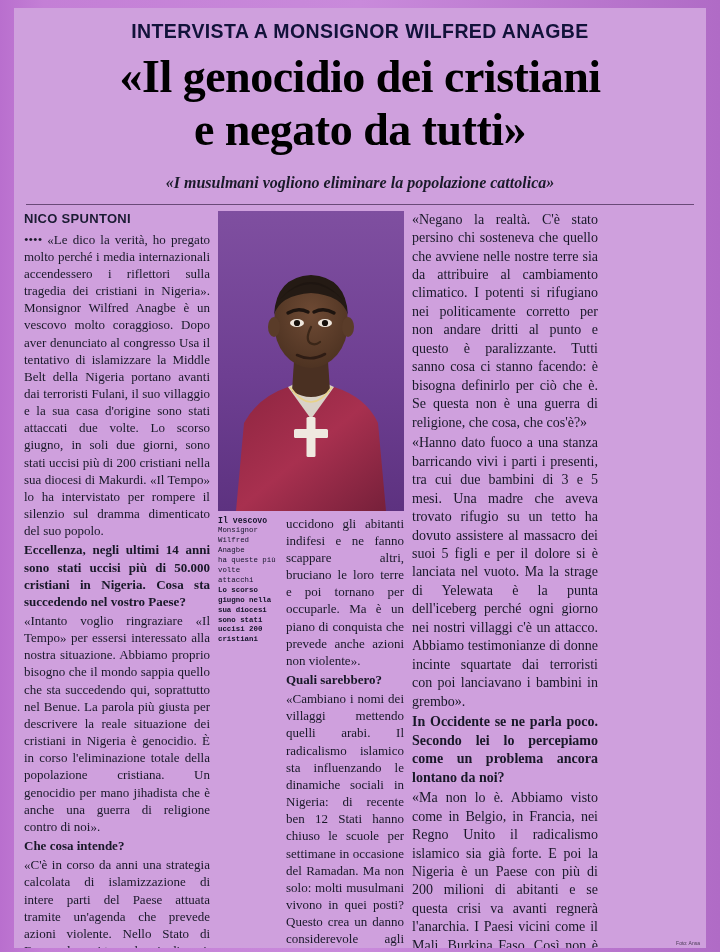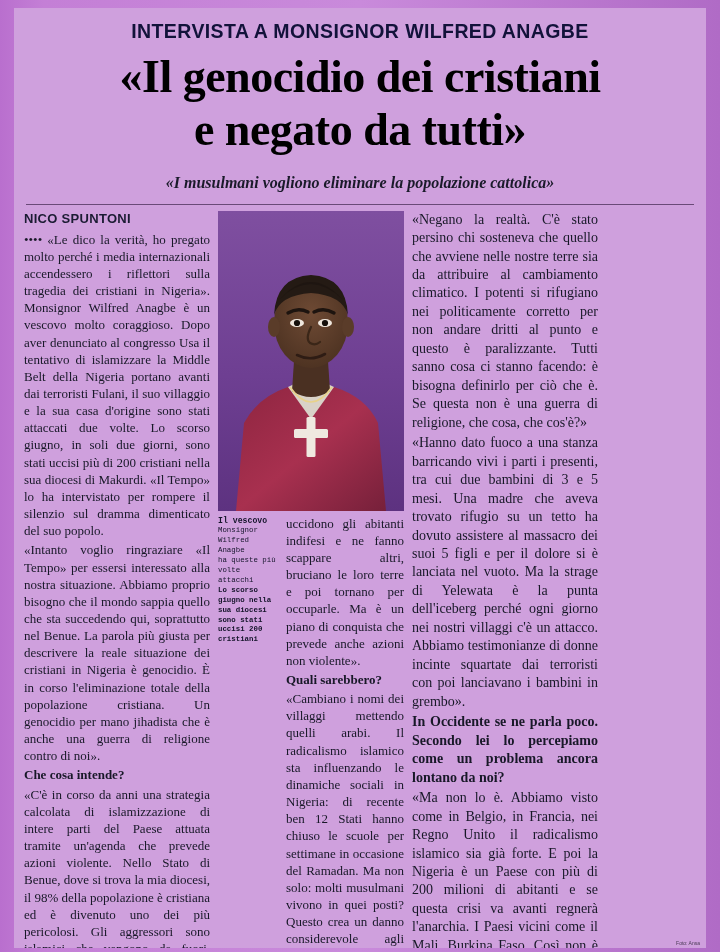--- a/index.html
+++ b/index.html
@@ -154,20 +154,21 @@
     </div>
 
     <hr class="rule">
 
     <div class="columns">
 
       <div class="col col-left">
         <div class="byline">NICO SPUNTONI</div>
         <div class="body-text">
           <p class="lead">•••• «Le dico la verità, ho pregato molto perché i media internazionali accendessero i riflettori sulla tragedia dei cristiani in Nigeria». Monsignor Wilfred Anagbe è un vescovo molto coraggioso. Dopo aver denunciato al congresso Usa il tentativo di islamizzare la Middle Belt della Nigeria portano avanti dai terroristi Fulani, il suo villaggio e la sua casa d'origine sono stati attaccati due volte. Lo scorso giugno, in soli due giorni, sono stati uccisi più di 200 cristiani nella sua diocesi di Makurdi. «Il Tempo» lo ha intervistato per rompere il silenzio sul dramma dimenticato del suo popolo.</p>
+          <p class="q">Eccellenza, negli ultimi 14 anni sono stati uccisi più di 50.000 cristiani in Nigeria. Cosa sta succedendo nel vostro Paese?</p>
           <p>«Intanto voglio ringraziare «Il Tempo» per essersi interessato alla nostra situazione. Abbiamo proprio bisogno che il mondo sappia quello che sta succedendo qui, soprattutto nel Benue. La parola più giusta per descrivere la reale situazione dei cristiani in Nigeria è genocidio. È in corso l'eliminazione totale della popolazione cristiana. Un genocidio per mano jihadista che è anche una guerra di religione contro di noi».</p>
           <p class="q">Che cosa intende?</p>
           <p>«C'è in corso da anni una strategia calcolata di islamizzazione di intere parti del Paese attuata tramite un'agenda che prevede azioni violente. Nello Stato di Benue, dove si trova la mia diocesi, il 98% della popolazione è cristiana ed è divenuto uno dei più pericolosi. Gli aggressori sono islamici che vengono da fuori, distruggono le chiese,</p>
         </div>
       </div>
 
       <div class="col col-center">
         <div class="photo-wrap">
           <svg class="photo" viewBox="0 0 186 300" preserveAspectRatio="xMidYMid slice">
             <defs>

